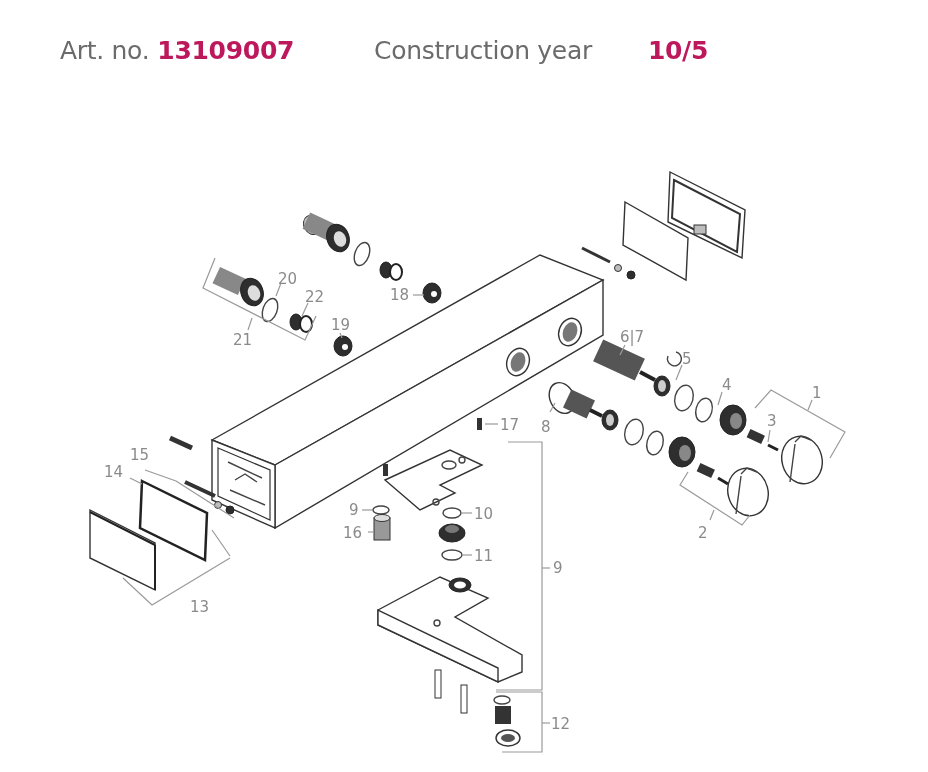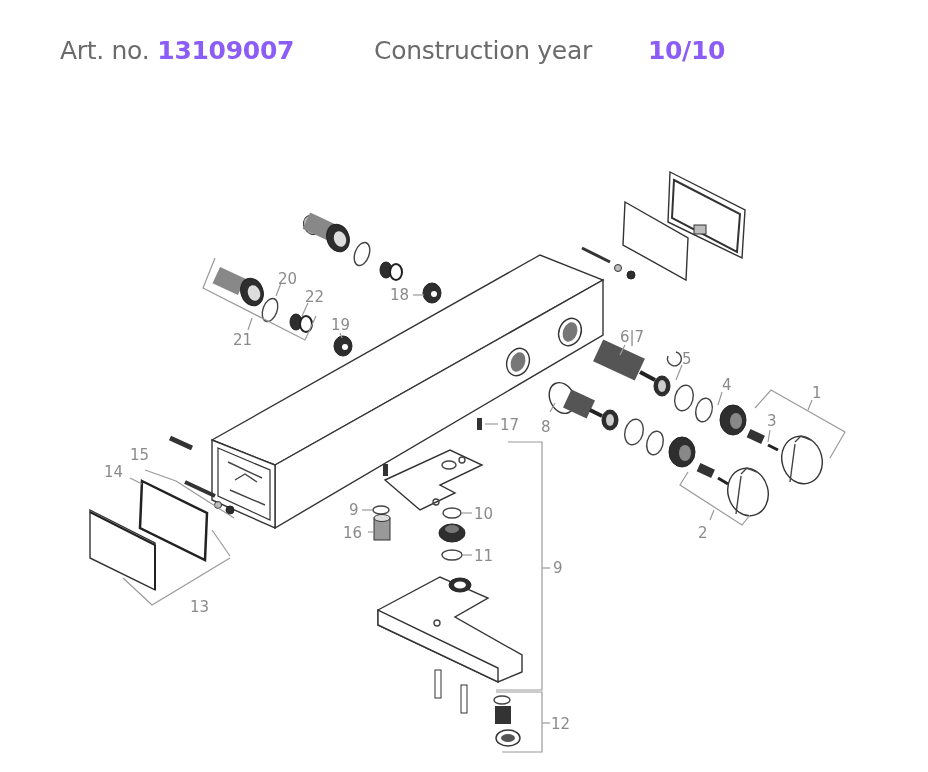--- a/index.html
+++ b/index.html
@@ -1,38 +1,38 @@
 <!DOCTYPE html>
 <html><head>
 <meta charset="utf-8">
 <style>
   html, body { margin: 0; padding: 0; background: #ffffff; }
   body { width: 928px; height: 772px; position: relative; overflow: hidden;
          font-family: "DejaVu Sans", "Liberation Sans", sans-serif; }
   .header { position: absolute; left: 40px; top: 30px; height: 40px; display: flex;
             align-items: center; font-size: 25px; color: #6b6b6b; letter-spacing: -0.3px; margin-left: 20px; }
-  .header .val { color: #8b5cf6; font-weight: bold; margin-left: 8px; }
+  .header .val { color: #be185d; font-weight: bold; margin-left: 8px; }
   .header .group2 { margin-left: 80px; display: flex; align-items: baseline; gap: 48px; }
   svg.diagram { position: absolute; left: 0; top: 0; width: 928px; height: 772px; }
   .lbl { font-family: "DejaVu Sans", "Liberation Sans", sans-serif; font-size: 15px; fill: #8a8a8a; }
   .ln { stroke: #444; stroke-width: 1.4; fill: none; }
   .thin { stroke: #9a9a9a; stroke-width: 1.2; fill: none; }
   .dk { fill: #2e2e2e; stroke: #222; stroke-width: 1; }
   .wt { fill: #ffffff; stroke: #333; stroke-width: 1.4; }
   .gr { fill: #bdbdbd; stroke: #333; stroke-width: 1; }
 </style>
 </head>
 <body>
 
 <div class="header">
   <span>Art. no.</span>
   <span class="val">13109007</span>
   <span class="group2">
     <span>Construction year</span>
-    <span class="val">10/10</span>
+    <span class="val">10/5</span>
   </span>
 </div>
 
 <svg class="diagram" viewBox="0 0 928 772">
 
   <g>
     <polygon class="wt" points="212,440 540,255 603,280 275,465"></polygon>
     <polygon class="wt" points="275,465 603,280 603,335 275,528"></polygon>
     <polygon class="wt" points="212,440 275,465 275,528 212,500"></polygon>
     <polygon points="218,448 270,470 270,520 218,496" fill="none" stroke="#333" stroke-width="1.2"></polygon>

